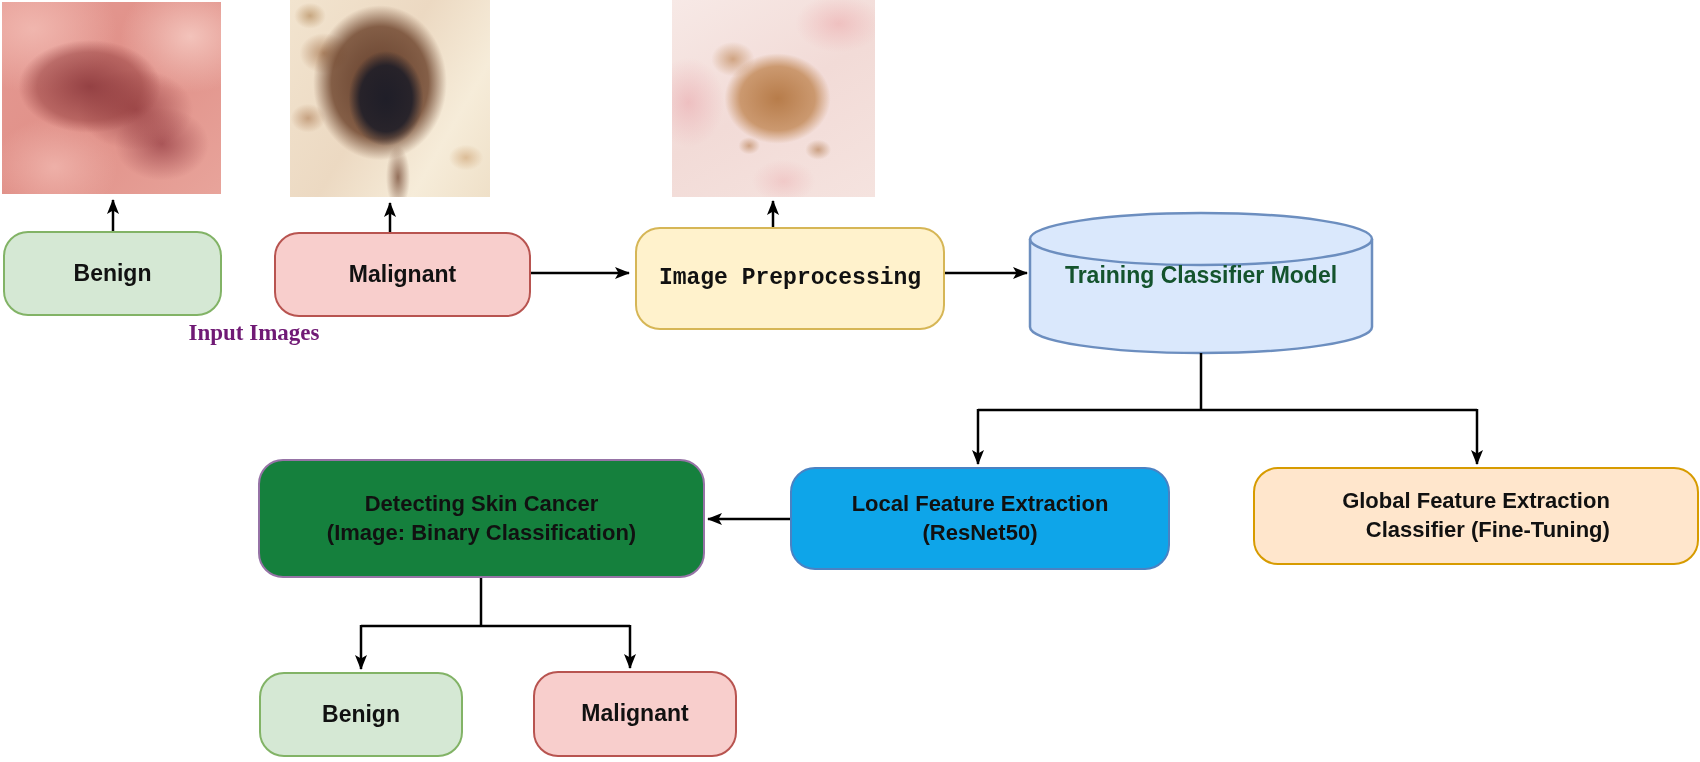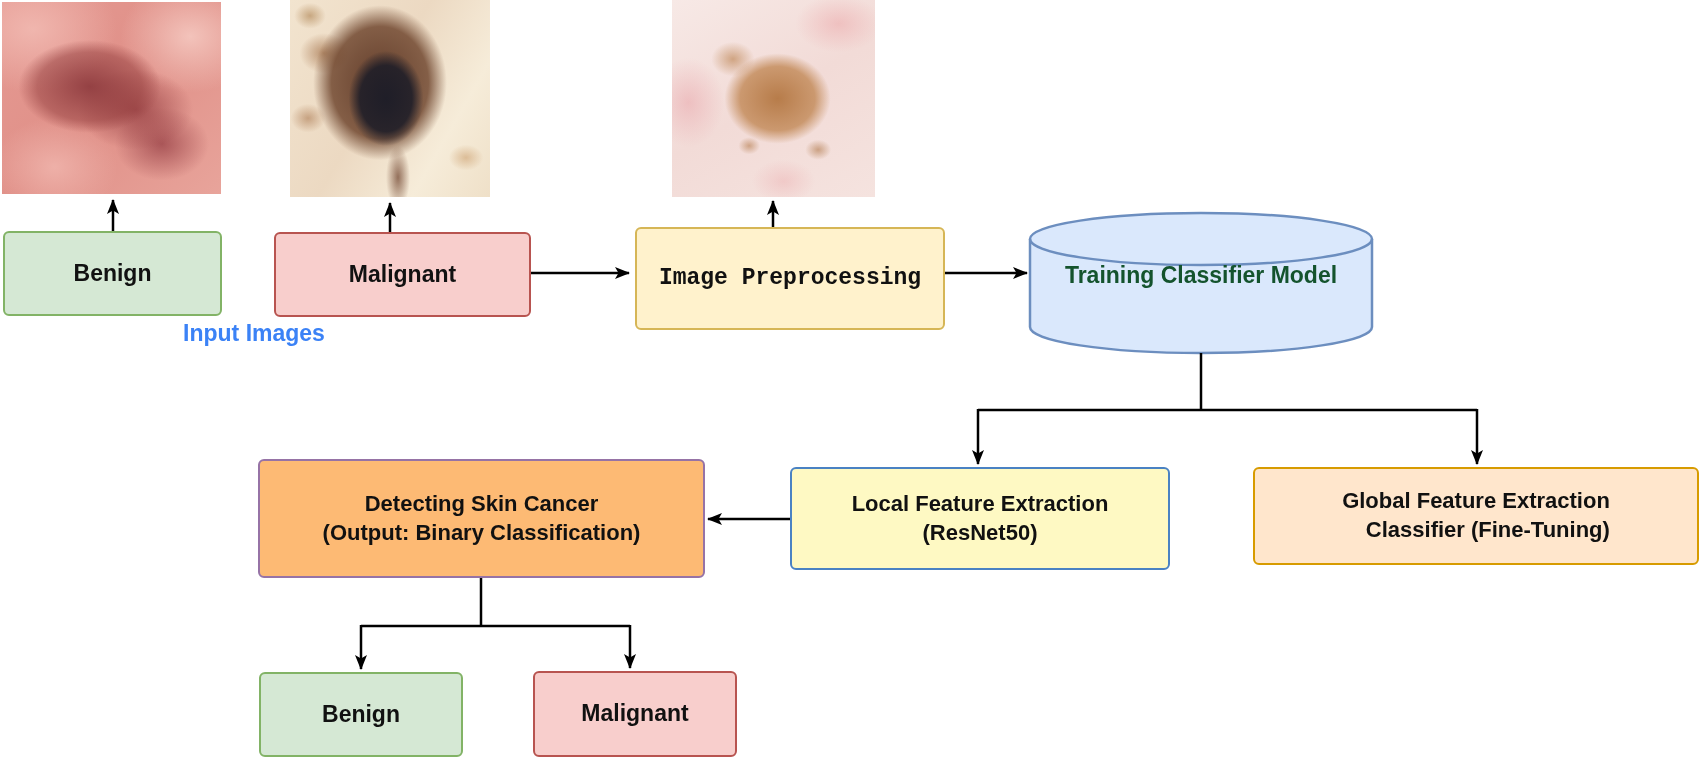--- a/index.html
+++ b/index.html
@@ -2,37 +2,37 @@
 <html><head>
 <meta charset="utf-8">
 <style>
   html,body{margin:0;padding:0;background:#ffffff;}
   #canvas{
     position:relative;width:1700px;height:762px;background:#ffffff;
     font-family:"Liberation Sans", sans-serif;overflow:hidden;
   }
   
   .node{
-    position:absolute;box-sizing:border-box;border:2.5px solid #888;border-radius:6px;
+    position:absolute;box-sizing:border-box;border:2.5px solid #888;border-radius:25px;
     display:flex;align-items:center;justify-content:center;text-align:center;
     font-weight:bold;font-size:23px;color:#111;line-height:1.3;z-index:1;
   }
   .node .two-line{font-size:22px;}
   .n-benign-top{left:3px;top:231px;width:219px;height:85px;}
   .n-malignant-top{left:274px;top:232px;width:257px;height:85px;}
   .n-preproc{left:635px;top:227px;width:310px;height:103px;}
   .n-purple{left:258px;top:459px;width:447px;height:119px;}
   .n-blue{left:790px;top:467px;width:380px;height:103px;}
   .n-orange{left:1253px;top:467px;width:446px;height:98px;text-align:right;}
   .n-benign-bottom{left:259px;top:672px;width:204px;height:85px;}
   .n-malignant-bottom{left:533px;top:671px;width:204px;height:86px;}
   
   .lbl-input{
     position:absolute;left:134px;top:320px;width:240px;text-align:center;
-    font-weight:bold;font-size:23px;color:#3b82f6;z-index:1;
+    font-weight:bold;font-size:23px;color:#701a75;z-index:1;font-family:Liberation Serif, serif;
   }
   .cyl-label{
     position:absolute;left:1030px;top:262px;width:342px;text-align:center;
     font-weight:bold;font-size:23px;color:#14532d;z-index:3;
   }
   
   .sample{position:absolute;z-index:1;}
   .img-benign{
     left:2px;top:2px;width:219px;height:192px;
     background:
@@ -89,28 +89,28 @@
   </div>
 
   <div class="lbl-input">Input Images</div>
 
   <div class="node n-preproc" style="background: rgb(255, 242, 204); border-color: rgb(214, 182, 86); font-family: Liberation Mono, monospace;">
     <span>Image Preprocessing</span>
   </div>
 
   <div class="cyl-label">Training Classifier Model</div>
 
-  <div class="node n-purple" style="background: #fdba74; border-color: rgb(150, 115, 166);">
+  <div class="node n-purple" style="background: #15803d; border-color: rgb(150, 115, 166);">
     <div class="two-line">
       <div>Detecting Skin Cancer</div>
-      <div>(Output: Binary Classification)</div>
+      <div>(Image: Binary Classification)</div>
     </div>
   </div>
 
-  <div class="node n-blue" style="background: #fef9c3; border-color: rgb(74, 130, 195);">
+  <div class="node n-blue" style="background: #0ea5e9; border-color: rgb(74, 130, 195);">
     <div class="two-line">
       <div>Local Feature Extraction</div>
       <div>(ResNet50)</div>
     </div>
   </div>
 
   <div class="node n-orange" style="background: rgb(255, 230, 204); border-color: rgb(215, 155, 0);">
     <div class="two-line">
       <div>Global Feature Extraction</div>
       <div>Classifier (Fine-Tuning)</div>

